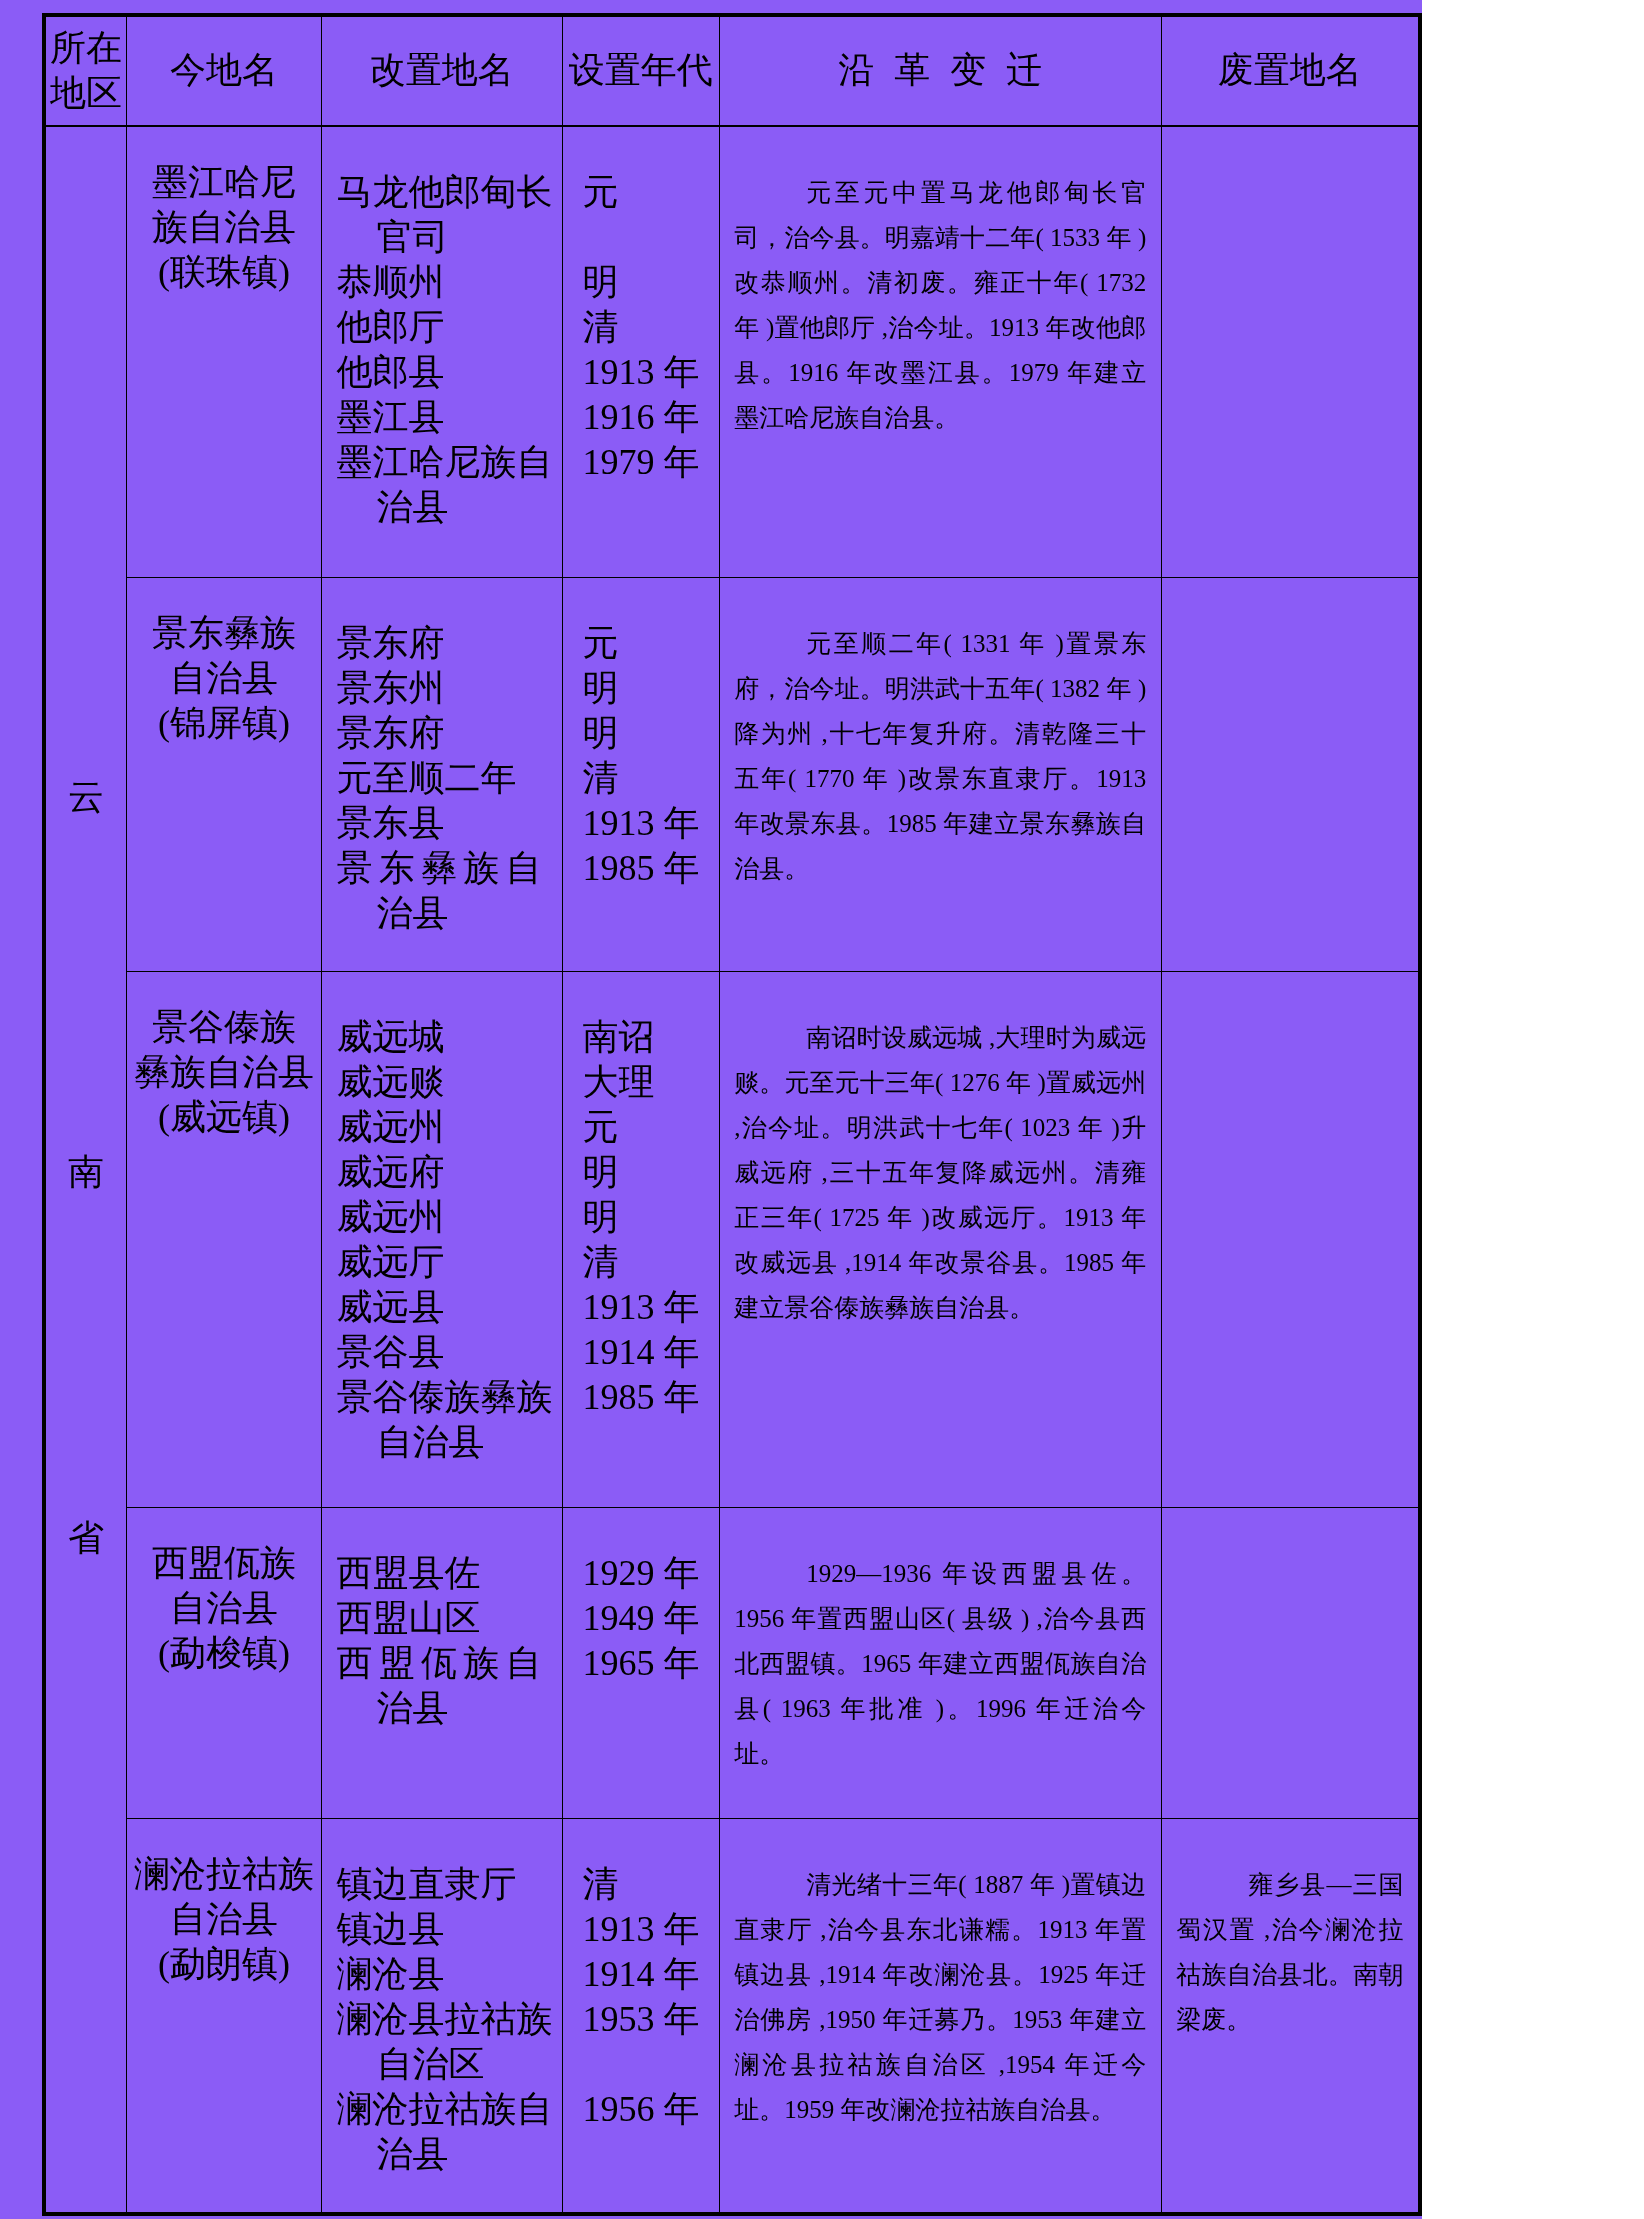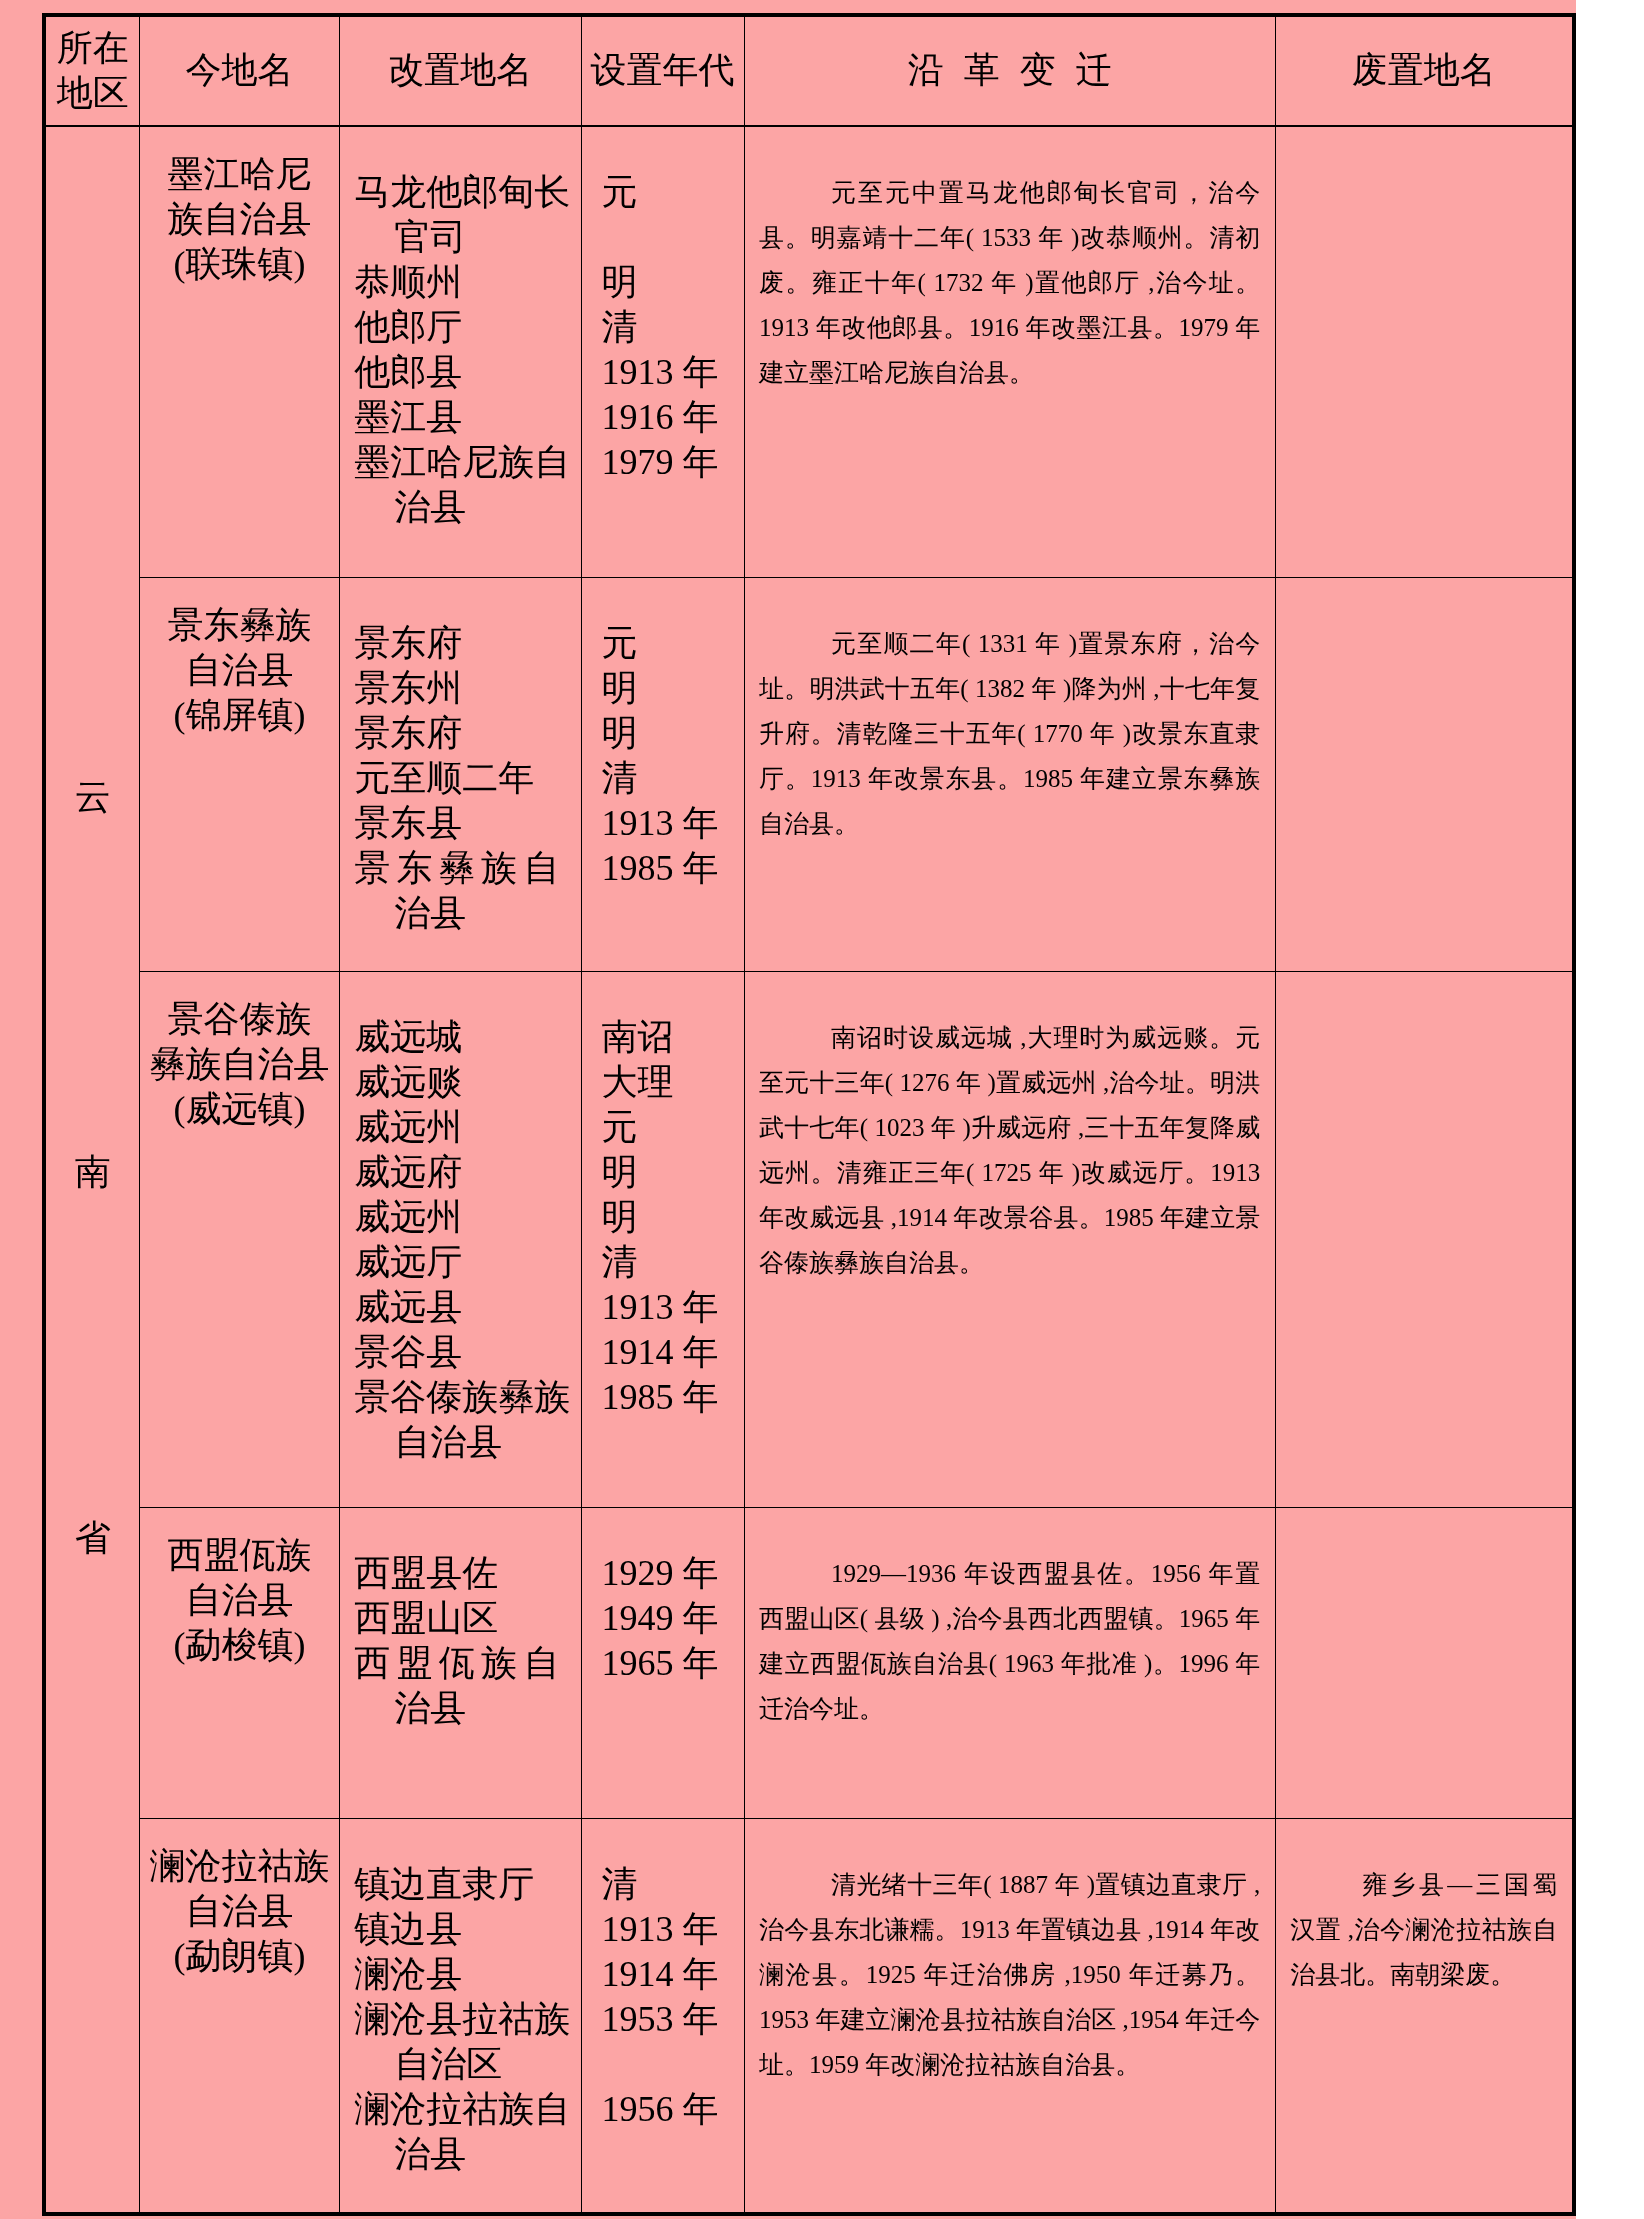--- a/index.html
+++ b/index.html
@@ -1,31 +1,31 @@
 <!DOCTYPE html>
 <html style="font-size:14.5px"><head>
 <meta charset="utf-8">
 <style>
   html,body{margin:0;padding:0;background:#ffffff;}
-  .page{position:relative;width:1576px;height:2220px;background:#fca5a5;overflow:hidden;
+  .page{position:relative;width:1422px;height:2220px;background:#8b5cf6;overflow:hidden;
         font-family:"Liberation Serif","DejaVu Serif",serif;color:#000000;text-decoration:underline;}
   table.admin{position:absolute;left:42px;top:12.7px;border-collapse:collapse;table-layout:fixed;
         border:4.5px solid #000;}
   col.c0{width:98px}col.c1{width:200px}col.c2{width:242px}col.c3{width:164px}col.c4{width:545px}col.c5{width:305px}
   th,td{border:1.8px solid #000;padding:0;vertical-align:top;font-weight:normal;
         font-size:36px;color:#000;}
   thead th{border-bottom:2.7px solid #000;vertical-align:middle;text-align:center;line-height:45px;}
   tr.hdr{height:111px;}
   tr.r0{height:452px}tr.r1{height:394px}tr.r2{height:536px}tr.r3{height:311px}tr.r4{height:395px}
   th.spaced{letter-spacing:20px;text-indent:20px;}
   td.region{vertical-align:top;}
   .region-wrap{position:relative;height:2081px;width:100%;}
   .region-wrap span{position:absolute;left:0;width:100%;text-align:center;line-height:45px;}
   .prov0{top:648px}.prov1{top:1023px}.prov2{top:1389px}
-  td.nameCell{padding-top:25px;text-align:center;line-height:45px;}
+  td.nameCell{padding-top:33px;text-align:center;line-height:45px;}
   td.formerCell{padding:43px 5.4px 0 14.5px;line-height:45px;text-align:left;margin-top:28px;}
   td.formerCell .cont{padding-left:40px;}
   td.formerCell .spread{letter-spacing:6.3px;}
   td.eraCell{padding:43px 0 0 20px;line-height:45px;text-align:left;}
   td.histCell,td.abolCell{padding:43px 14.5px 0 14.5px;}
   td.histCell p,td.abolCell p{margin:0;font-size:25px;line-height:45px;text-align:justify;
         text-justify:inter-character;text-indent:72px;}
   .ln{white-space:nowrap;}
 </style>
 </head>

